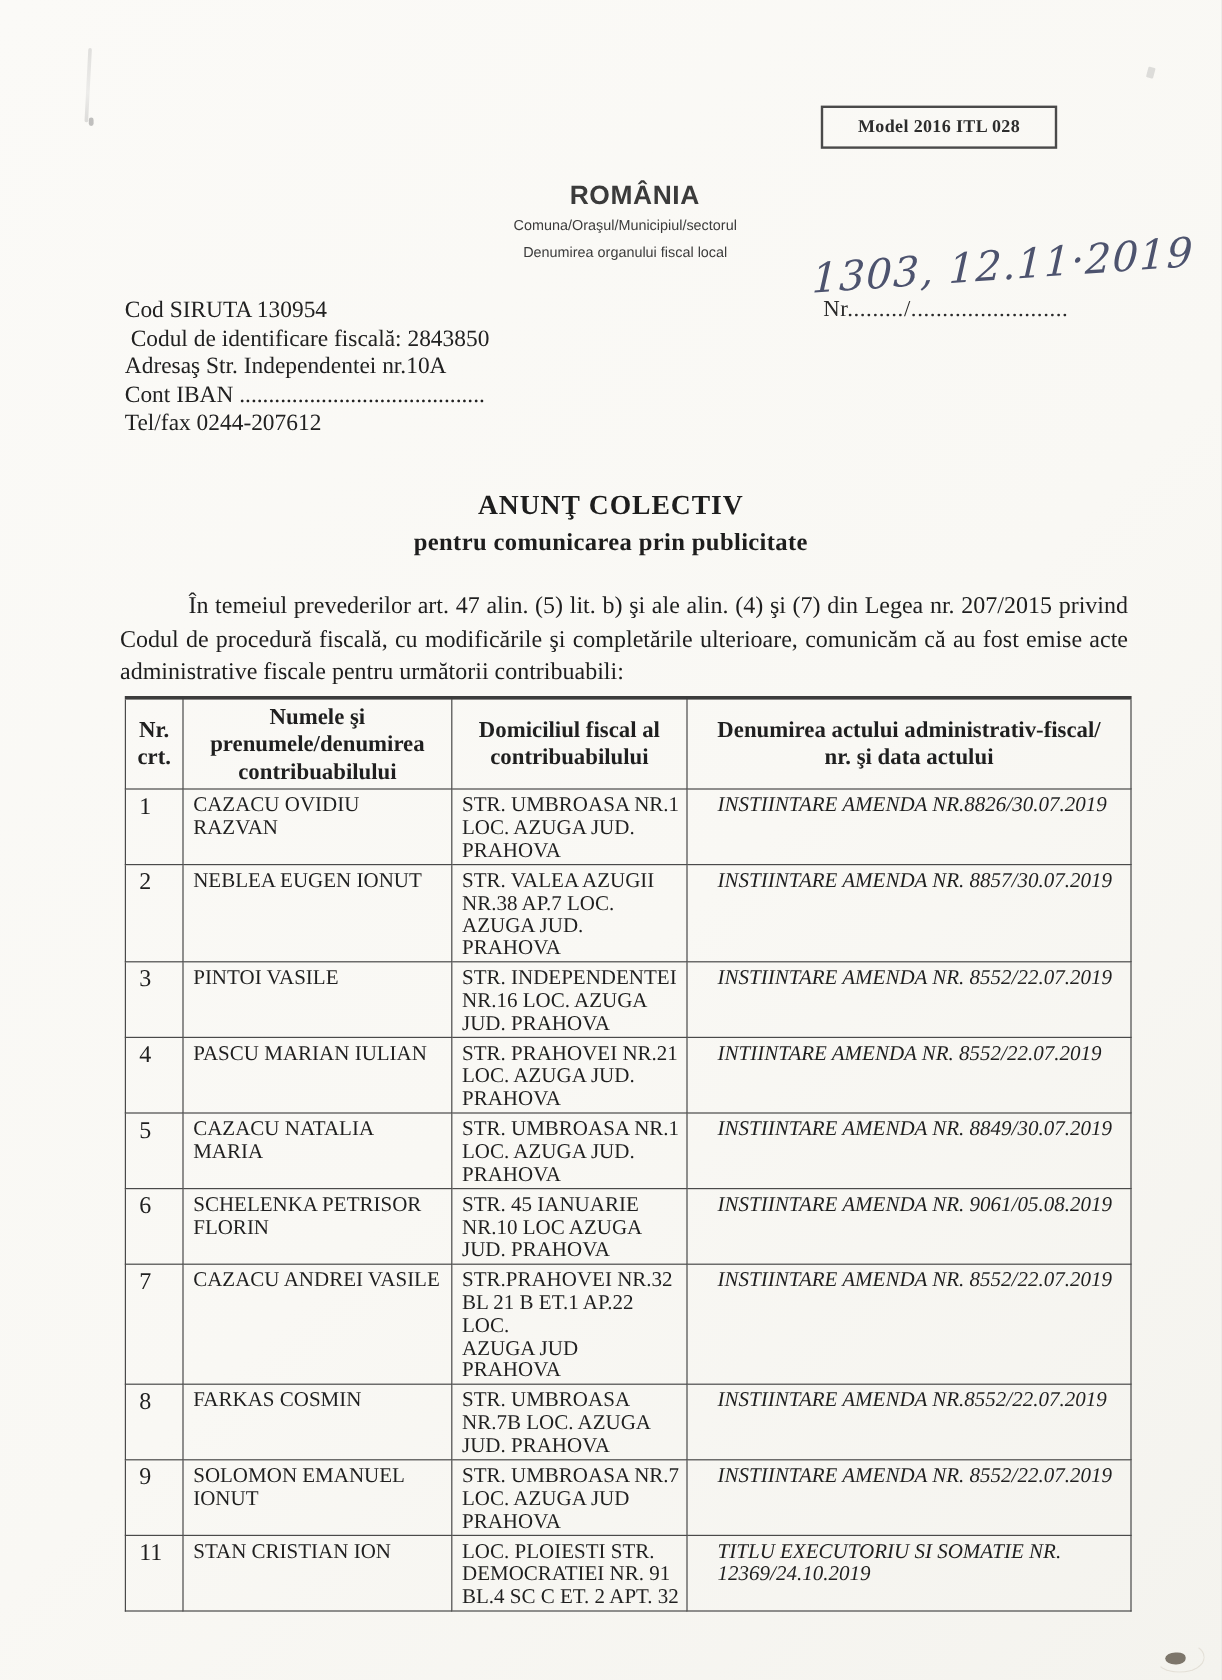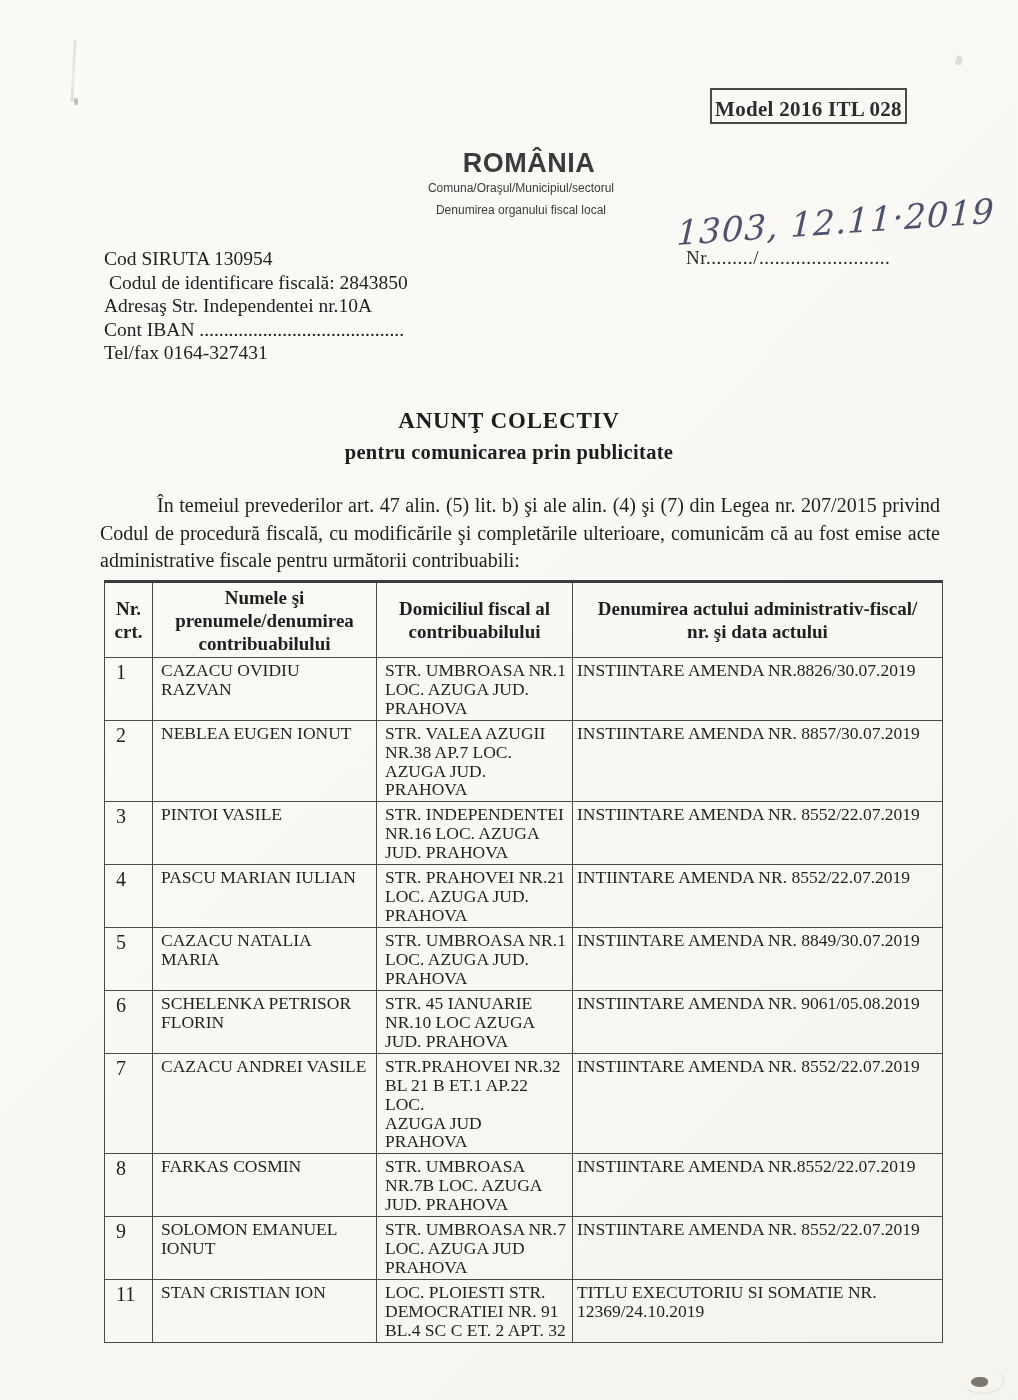--- a/index.html
+++ b/index.html
@@ -9,29 +9,29 @@
     font-family:"Liberation Serif", serif;
     -webkit-font-smoothing:antialiased;
   }
   .page{
     position:relative;width:1018px;height:1400px;overflow:hidden;
     background:linear-gradient(135deg,#fbfaf7 0%,#f9f8f4 55%,#f4f3ee 100%);
     color:#242424;
   }
   
   .model-box{
-    position:absolute;left:710px;top:88px;width:193px;height:32px;
+    position:absolute;left:684px;top:88px;width:193px;height:32px;
     border:2px solid #4a4a4a;
-    display:flex;align-items:flex-end;justify-content:center;
-    font-weight:bold;font-size:21px;color:#2d2d2d;letter-spacing:.3px;
+    display:flex;align-items:center;justify-content:center;
+    font-weight:bold;font-size:15px;color:#2d2d2d;letter-spacing:.3px;
   }
   
   .header-center{position:absolute;left:0;right:0;top:149px;text-align:center;
     font-family:"Liberation Sans", sans-serif;color:#3b3b3b;}
-  .header-center .country{font-size:27px;font-weight:bold;letter-spacing:.5px;line-height:28px;padding-left:40px;}
+  .header-center .country{font-size:22px;font-weight:bold;letter-spacing:.5px;line-height:28px;padding-left:40px;}
   .header-center .sub{font-size:12px;font-weight:normal;line-height:22px;padding-left:24px;}
   
   .issuer{position:absolute;left:104px;top:247px;font-size:19.5px;line-height:23.6px;color:#212121;}
   .issuer .line{white-space:pre;}
   
   .nr-printed{position:absolute;left:686px;top:247px;font-size:19px;color:#2a2a2a;letter-spacing:.5px;}
   .handwriting{
     position:absolute;left:676px;top:213px;width:270px;
     font-family:"DejaVu Serif", serif;font-style:italic;
     font-size:34px;color:#3b4260;letter-spacing:1px;white-space:nowrap;
@@ -59,21 +59,21 @@
   }
   .doc-table th{
     font-size:19px;font-weight:bold;line-height:23px;
     text-align:center;vertical-align:middle;height:70px;padding:2px 4px;
   }
   .doc-table td{
     font-size:17.5px;line-height:18.8px;vertical-align:top;
     height:57px;padding:3px 4px 2px 8px;
   }
   .doc-table td.c-nr{font-size:20px;padding-left:11px;line-height:22px;}
-  .doc-table td.c-act{padding-left:4px;}
+  .doc-table td.c-act{padding-left:25px;font-style:italic;}
   
   .pencil-mark{position:absolute;left:72px;top:40px;width:3px;height:62px;
     background:linear-gradient(#9a9a9a,#c9c9c9 60%,#8d8d8d);opacity:.28;transform:rotate(3deg);border-radius:2px;}
   .pencil-dot{position:absolute;left:74px;top:98px;width:4px;height:7px;background:#777;opacity:.45;border-radius:2px;}
   .corner-mark{position:absolute;left:956px;top:56px;width:6px;height:9px;background:#9b9b9b;opacity:.3;border-radius:1px;transform:rotate(15deg);}
   .smudge{position:absolute;left:971px;top:1377px;width:17px;height:10px;background:#5f564a;opacity:.8;border-radius:50% 40% 45% 50%;}
   .smudge-halo{position:absolute;left:962px;top:1368px;width:40px;height:24px;border:1px solid #d8d2c6;border-radius:50%;opacity:.55;border-top-color:transparent;border-left-color:transparent;}
 </style>
 </head>
 <body>
@@ -92,21 +92,21 @@
     <div class="country">ROMÂNIA</div>
     <div class="sub">Comuna/Oraşul/Municipiul/sectorul</div>
     <div class="sub">Denumirea organului fiscal local</div>
   </div>
 
   <div class="issuer">
     <div class="line">Cod SIRUTA 130954</div>
     <div class="line"> Codul de identificare fiscală: 2843850</div>
     <div class="line">Adresaş Str. Independentei nr.10A</div>
     <div class="line">Cont IBAN ..........................................</div>
-    <div class="line">Tel/fax 0164-327431</div>
+    <div class="line">Tel/fax 0244-207612</div>
   </div>
 
   <div class="nr-printed">Nr........./.........................</div>
   <div class="handwriting">1303, 12.11·2019</div>
 
   <div class="title-block">
     <div class="title-main">ANUNŢ COLECTIV</div>
     <div class="title-sub">pentru comunicarea prin publicitate</div>
   </div>
 

